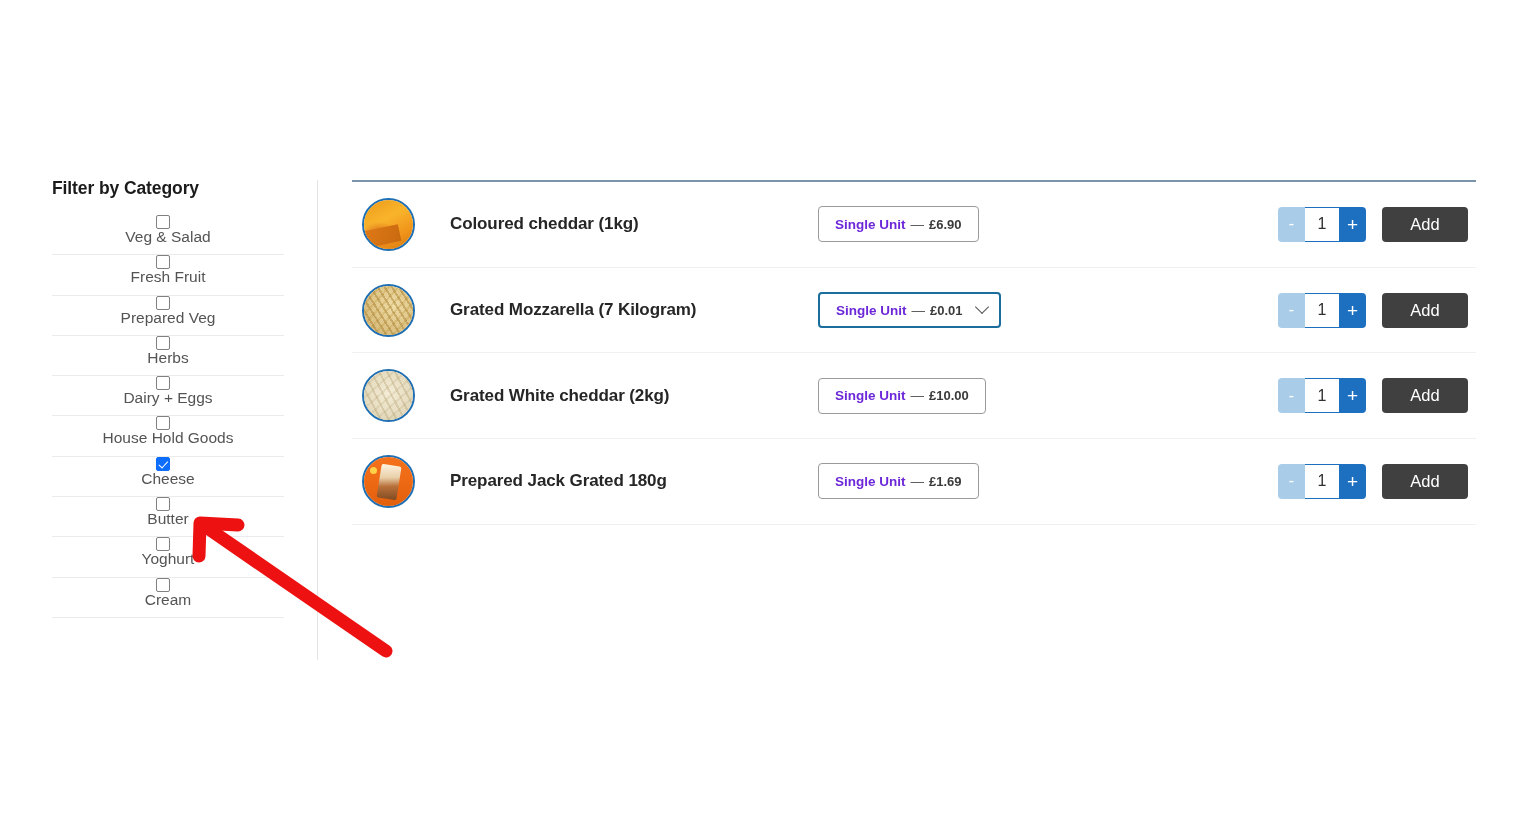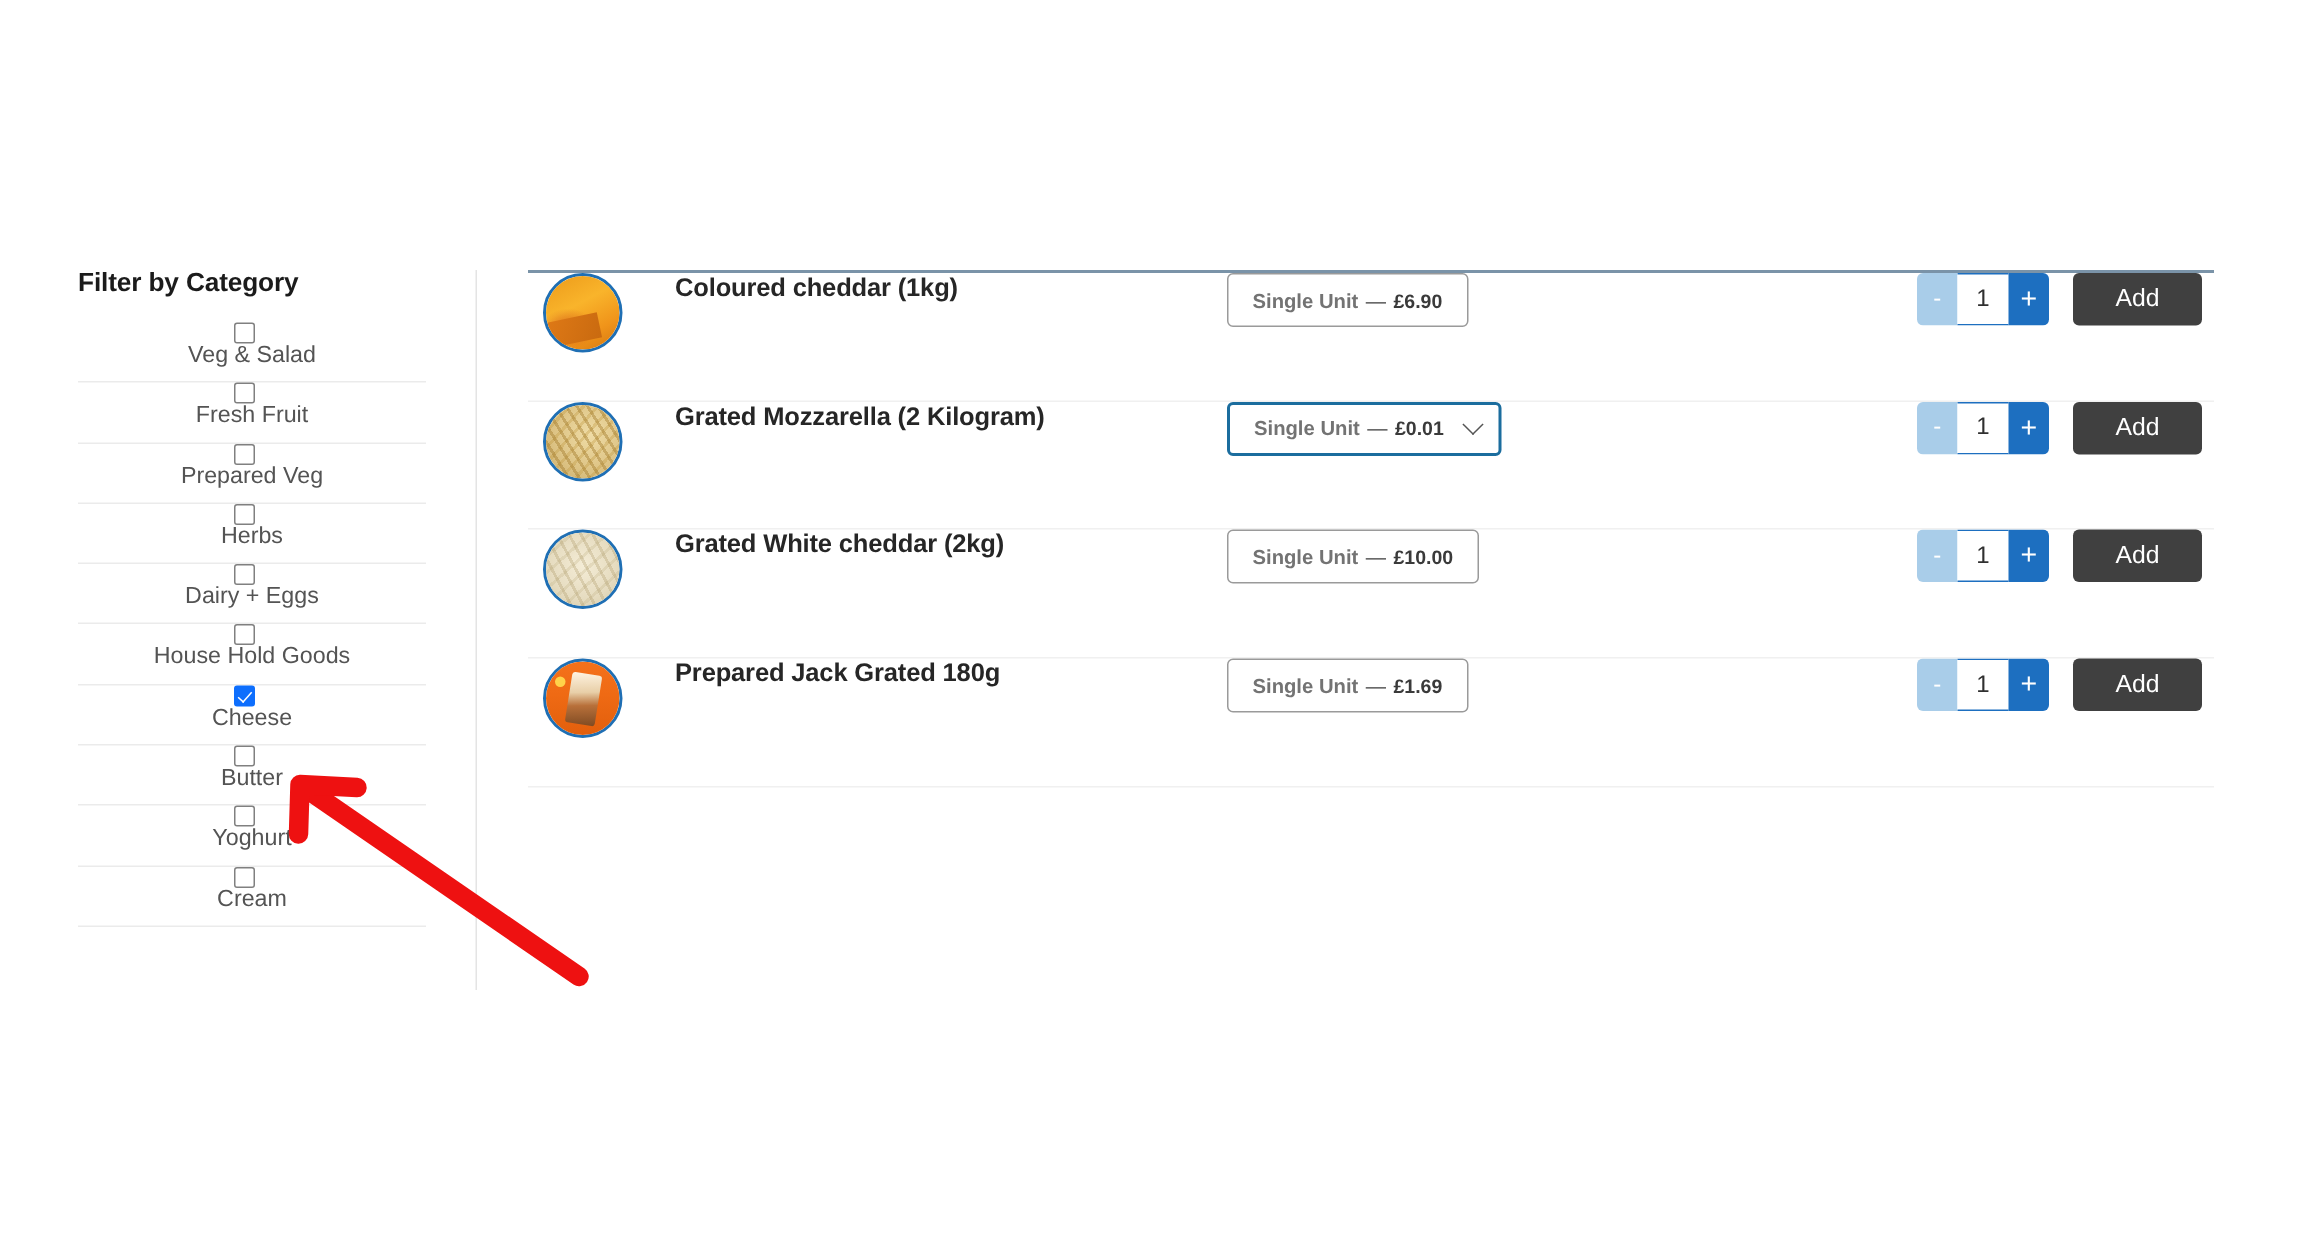--- a/index.html
+++ b/index.html
@@ -83,20 +83,21 @@
     width: 1124px;
   }
   #list-top-rule {
     height: 2px;
     background: #7a93a8;
     width: 100%;
   }
   .product-row {
     position: relative;
     display: flex;
+    align-items: center;
     height: 85.7px;
     border-bottom: 1px solid #f0f0f0;
   }
 
   
   .thumb {
     position: relative;
     width: 53px; height: 53px;
     flex: 0 0 53px;
     margin-left: 10px;
@@ -178,21 +179,21 @@
     white-space: nowrap;
     cursor: pointer;
   }
   .unit-box.is-select {
     border: 2px solid #1b6d9e;
     padding-right: 12px;
   }
   .unit-name {
     font-size: 13.5px;
     font-weight: 700;
-    color: #737373;
+    color: #6d28d9;
   }
   .unit-sep {
     font-size: 13.5px;
     color: #4a4a4a;
     margin: 0 5px;
   }
   .unit-price {
     font-size: 13px;
     font-weight: 700;
     color: #3a3a3a;
@@ -339,21 +340,21 @@
               <div class="step-qty">1</div>
               <div class="step-btn step-plus">+</div>
             </div>
             <button class="add-btn">Add</button>
           </div>
         </div>
         <div class="product-row">
           <div class="thumb">
             <div class="thumb-inner t-mozz"></div>
           </div>
-          <div class="product-name">Grated Mozzarella (2 Kilogram)</div>
+          <div class="product-name">Grated Mozzarella (7 Kilogram)</div>
           <div class="unit-box is-select">
             <span class="unit-name">Single Unit</span>
             <span class="unit-sep">—</span>
             <span class="unit-price">£0.01</span>
             <span class="chevron"></span>
           </div>
           <div class="row-actions">
             <div class="stepper">
               <div class="step-btn step-minus">-</div>
               <div class="step-qty">1</div>

